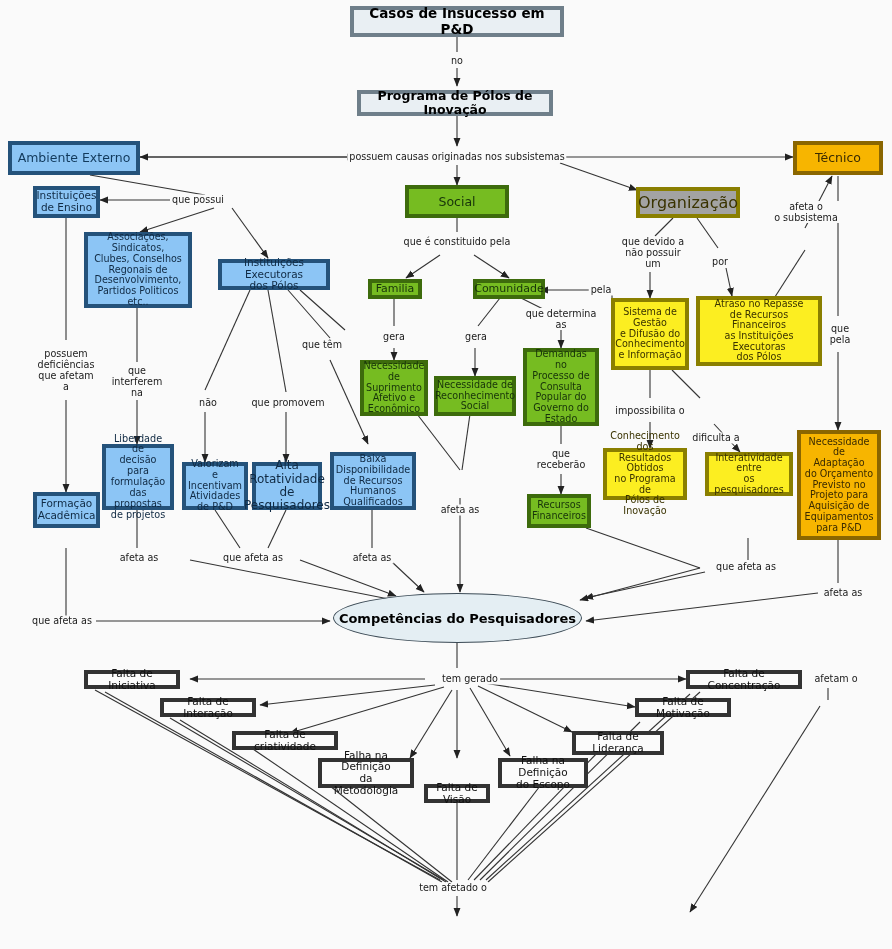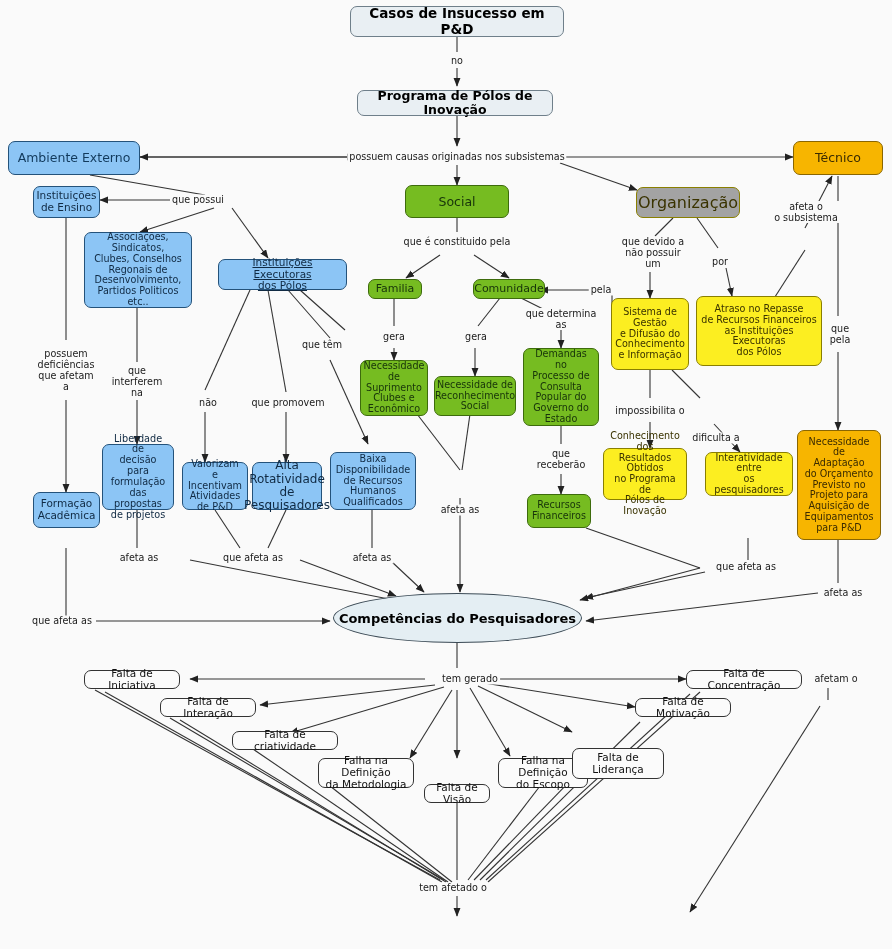--- a/index.html
+++ b/index.html
@@ -11,22 +11,22 @@
     overflow:hidden;
   }
   #map{position:absolute;left:0;top:0;width:892px;height:949px;}
   svg#wires{position:absolute;left:0;top:0;width:892px;height:949px;pointer-events:none;}
 
   .node{
     position:absolute;
     box-sizing:border-box;
     display:flex;align-items:center;justify-content:center;
     text-align:center;
-    border:1px solid #f97316;
-    border-radius:7px;
+    border:4px solid #f97316;
+    border-radius:0;
     line-height:1.12;
     color:#111;
     z-index:3;
     white-space:pre-line;
     padding:2px 4px;
   }
   
   .t-root{background:#e9eff3;border-color:#6f7f8a;font-weight:bold;font-size:13.5px;color:#000;}
   .t-blue{background:#8cc5f5;border-color:#24527a;font-size:10.5px;color:#102a43;}
   .t-blue-hdr{background:#8cc5f5;border-color:#24527a;font-size:12.5px;color:#123a5c;}
@@ -215,21 +215,21 @@
   <div class="node t-blue" style="left:33px;top:186px;width:67px;height:32px;">Instituições
 de Ensino</div>
 
   <div class="node t-blue" style="left:84px;top:232px;width:108px;height:76px;font-size:9.6px;">Associações,
 Sindicatos,
 Clubes, Conselhos
 Regonais de
 Desenvolvimento,
 Partidos Politicos etc..</div>
 
-  <div class="node t-blue" style="left:218px;top:259px;width:129px;height:31px;text-decoration:underline;">Instituições Executoras
+  <div class="node t-blue" style="left:218px;top:259px;width:112px;height:31px;">Instituições Executoras
 dos Pólos</div>
 
   <div class="node t-blue" style="left:33px;top:492px;width:67px;height:36px;">Formação
 Acadêmica</div>
 
   <div class="node t-blue" style="left:102px;top:444px;width:72px;height:66px;font-size:9.7px;">Liberdade de
 decisão
 para
 formulação
 das propostas
@@ -251,21 +251,21 @@
 Humanos
 Qualificados</div>
 
   <div class="node t-green" style="left:368px;top:279px;width:54px;height:20px;font-size:11px;">Familia</div>
 
   <div class="node t-green" style="left:473px;top:279px;width:72px;height:20px;font-size:11px;">Comunidade</div>
 
   <div class="node t-green" style="left:360px;top:360px;width:68px;height:56px;font-size:9.6px;">Necessidade
 de
 Suprimento
-Clubes  e
+Afetivo  e
 Econômico</div>
 
   <div class="node t-green" style="left:434px;top:376px;width:82px;height:40px;font-size:9.6px;">Necessidade de
 Reconhecimento
 Social</div>
 
   <div class="node t-green" style="left:523px;top:348px;width:76px;height:78px;font-size:9.6px;">Demandas no
 Processo de
 Consulta
 Popular do
@@ -313,21 +313,21 @@
   <div class="node t-white" style="left:232px;top:731px;width:106px;height:19px;">Falta de criatividade</div>
 
   <div class="node t-white" style="left:318px;top:758px;width:96px;height:30px;">Falha na Definição
 da Metodologia</div>
 
   <div class="node t-white" style="left:424px;top:784px;width:66px;height:19px;">Falta de Visão</div>
 
   <div class="node t-white" style="left:498px;top:758px;width:90px;height:30px;">Falha na Definição
 do Escopo</div>
 
-  <div class="node t-white" style="left:572px;top:731px;width:92px;height:31px;margin-top:17px;">Falta de Liderança</div>
+  <div class="node t-white" style="left:572px;top:731px;width:92px;height:24px;">Falta de Liderança</div>
 
   <div class="node t-white" style="left:635px;top:698px;width:96px;height:19px;">Falta de Motivação</div>
 
   <div class="node t-white" style="left:686px;top:670px;width:116px;height:19px;">Falta de Concentração</div>
 
 
   <div class="lbl" style="left:457px;top:61px;">no</div>
   <div class="lbl" style="left:457px;top:157px;">possuem causas originadas nos subsistemas</div>
   <div class="lbl" style="left:198px;top:200px;">que possui</div>
   <div class="lbl" style="left:66px;top:370px;">possuem

